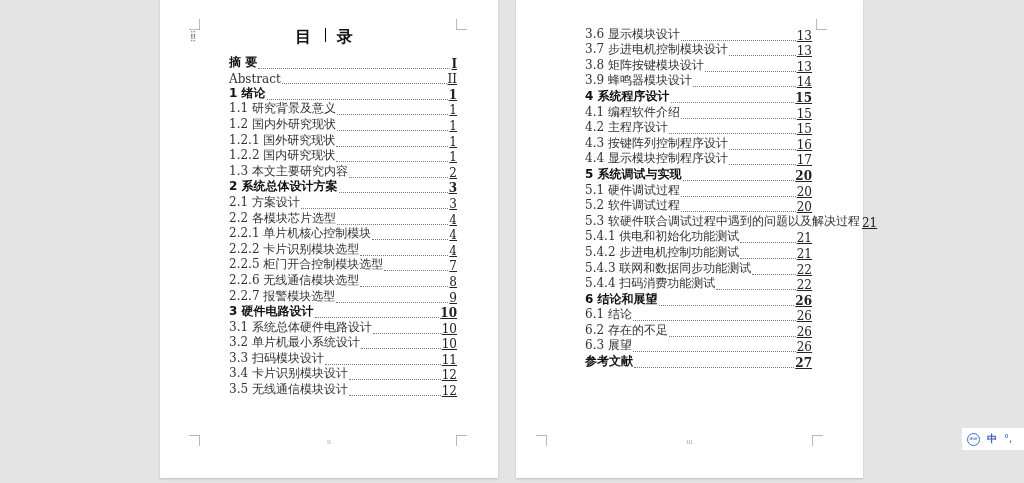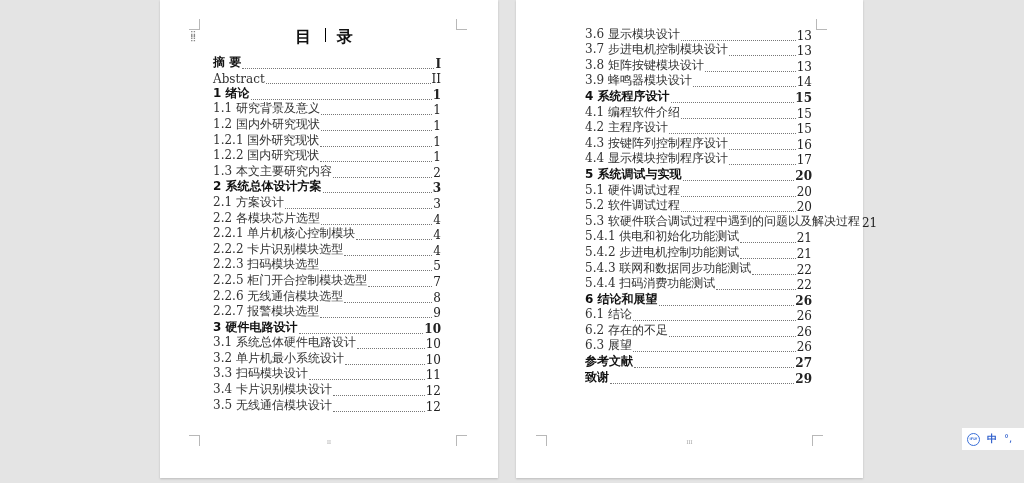--- a/index.html
+++ b/index.html
@@ -20,30 +20,30 @@
   .c-bl { border-right-width:1px; border-top-width:1px; }
   .c-br { border-left-width:1px; border-top-width:1px; }
   .title {
     position:absolute; left:0; right:0; top:27px; text-align:center;
     font-family:"DejaVu Sans","Liberation Sans",sans-serif;
     font-weight:bold; font-size:16px; color:#111; letter-spacing:10px;
   }
   .caret { position:absolute; left:165px; top:28px; width:1px; height:14px; background:#000; }
   .handle { position:absolute; left:30px; top:33px; font-size:9px; color:#888; line-height:4px; font-family:"DejaVu Sans",sans-serif; }
   .toc { position:absolute; }
-  #page1 .toc { left:53px; top:55px; width:228px; }
+  #page1 .toc { left:69px; top:55px; width:228px; }
   #page2 .toc { left:69px; top:27px; width:227px; }
   .row {
     display:flex; align-items:flex-end; height:15.6px;
     font-size:12px; color:#333; white-space:nowrap;
   }
   .row.bold { font-weight:bold; color:#111; font-family:"DejaVu Sans","Liberation Sans",sans-serif;align-items:flex-end; }
   .row .lbl { flex:0 0 auto; }
   .row .dots { flex:1 1 auto; border-bottom:1px dotted #777; margin:0 1px 2px 1px; height:1px; }
-  .row .pg { flex:0 0 auto; font-weight:normal; font-family:"DejaVu Serif","Liberation Serif",serif; color:#222; }
+  .row .pg { flex:0 0 auto; font-weight:normal; font-family:"DejaVu Serif","Liberation Serif",serif; color:#222;text-decoration:underline; }
   .row.bold .pg { font-weight:bold; }
   .pnum { position:absolute; left:0; right:0; top:439px; text-align:center; font-size:5px; color:#999; }
   #ime {
     position:absolute; left:962px; top:428px; width:62px; height:22px;
     background:#fff; display:flex; align-items:center; gap:7px; padding-left:5px; box-sizing:border-box;
   }
   .ime-logo { width:11px; height:11px; border:1.5px solid #3a6fd8; border-radius:50%; font-size:3.5px; color:#3a6fd8; display:flex; align-items:center; justify-content:center; font-family:"DejaVu Sans",sans-serif; font-weight:bold; }
   .ime-lang { font-size:10px; color:#2f5fcc; font-weight:bold; font-family:"DejaVu Sans",sans-serif; }
   .ime-punct { font-size:10px; color:#2f5fcc; font-family:"DejaVu Sans",sans-serif; line-height:8px; }
 </style>
@@ -118,25 +118,20 @@
         <span class="lbl">2.2.1  单片机核心控制模块</span>
         <span class="dots"></span>
         <span class="pg">4</span>
       </div>
       <div class="row">
         <span class="lbl">2.2.2  卡片识别模块选型</span>
         <span class="dots"></span>
         <span class="pg">4</span>
       </div>
       <div class="row">
-        <span class="lbl">2.2.3  扫码模块选型</span>
-        <span class="dots"></span>
-        <span class="pg">5</span>
-      </div>
-      <div class="row">
         <span class="lbl">2.2.5  柜门开合控制模块选型</span>
         <span class="dots"></span>
         <span class="pg">7</span>
       </div>
       <div class="row">
         <span class="lbl">2.2.6  无线通信模块选型</span>
         <span class="dots"></span>
         <span class="pg">8</span>
       </div>
       <div class="row">
@@ -285,25 +280,20 @@
       </div>
       <div class="row">
         <span class="lbl">6.3 展望</span>
         <span class="dots"></span>
         <span class="pg">26</span>
       </div>
       <div class="row bold">
         <span class="lbl">参考文献</span>
         <span class="dots"></span>
         <span class="pg">27</span>
-      </div>
-      <div class="row bold">
-        <span class="lbl">致谢</span>
-        <span class="dots"></span>
-        <span class="pg">29</span>
       </div>
     </div>
   <div class="pnum">III</div>
 </div>
 
 <div id="ime">
   <div class="ime-logo">iFLY</div>
   <span class="ime-lang">中</span>
   <span class="ime-punct">°,</span>
 </div>

